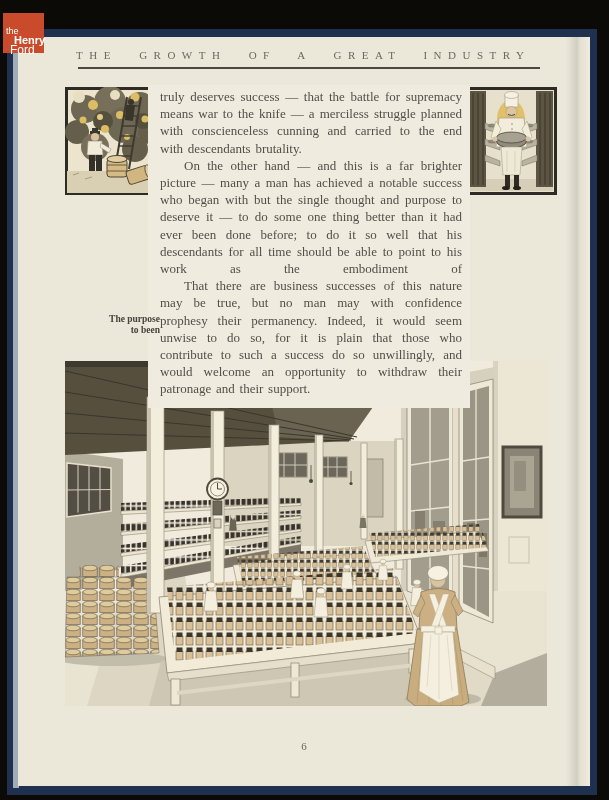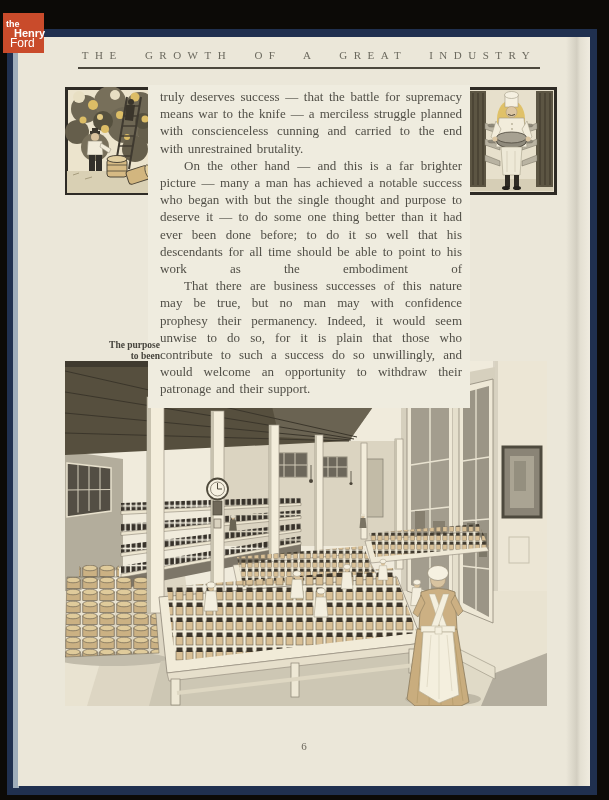--- a/index.html
+++ b/index.html
@@ -11,45 +11,45 @@
   .scan { position:absolute; inset:0; }
   .book-cover { position:absolute; left:7px; top:29px; width:590px; height:766px; background:#20304f; }
   .edge-strip { position:absolute; left:13px; top:34px; width:6px; height:754px; background:#9fadba; }
   .page { position:absolute; left:18px; top:37px; width:572px; height:749px; background:#ebe7d9; }
   .page-fold { position:absolute; left:548px; top:0; width:24px; height:100%;
     background:linear-gradient(90deg, rgba(60,55,45,0) 0%, rgba(60,55,45,0.14) 45%, rgba(60,55,45,0.04) 60%, rgba(244,240,230,0.5) 100%); }
   .logo {
     position:absolute; left:3px; top:13px; width:41px; height:40px; background:#c94b2b;
     color:#ffffff; font-family:"Liberation Sans",sans-serif; z-index:30;
   }
-  .logo .the   { font-size:9px;  line-height:8px;  font-weight:700; margin:7px 0 0 3px; }
+  .logo .the   { font-size:9px;  line-height:8px;  font-weight:400; margin:14px 0 0 3px; }
   .logo .henry { font-size:11px; line-height:10px; font-weight:700; margin-left:11px; }
   .logo .ford  { font-size:12px; line-height:11px; font-weight:400; margin-left:7px; }
   .header-title {
-    position:absolute; left:58px; top:12px; width:466px; text-align:center;
+    position:absolute; left:58px; top:12px; width:466px; text-align:left;
     font-size:11px; letter-spacing:6.5px; word-spacing:13px; white-space:nowrap;
     color:#6b695e;
   }
   .header-rule { position:absolute; left:60px; top:30px; width:462px; height:2px; background:#4c483d; }
   .vignette { position:absolute; }
   .vig-left  { left:47px;  top:50px; width:97px; height:108px; }
   .vig-right { left:447px; top:50px; width:92px; height:108px; }
   .main-illus { position:absolute; left:47px; top:324px; width:482px; height:345px; }
   .text-col {
     position:absolute; left:130px; top:48px; width:322px; box-sizing:border-box;
     padding:3px 8px 10px 12px; background:#efecdf;
     color:#514f47; font-size:13px; line-height:17.2px; text-align:justify; z-index:10;
     word-spacing:1.5px;
   }
   .text-col p { margin:0; }
   .text-col p.indent { text-indent:24px; }
   .text-col p.runs-on { text-align-last:justify; }
   .margin-note {
     position:absolute; left:56px; top:277px; width:86px; text-align:right;
-    font-size:9.5px; font-weight:700; line-height:11px; color:#45433c; z-index:11;margin-top:26px;
+    font-size:9.5px; font-weight:700; line-height:11px; color:#45433c; z-index:11;
   }
   .caption {
     position:absolute; left:134px; top:674px; width:200px; text-align:center;
     font-size:11.5px; letter-spacing:1.5px; word-spacing:4px; color:#5a574d;
   }
   .pagenum {
     position:absolute; left:0; top:703px; width:572px; text-align:center;
     font-size:11px; color:#6b675c;
   }
 </style>
@@ -378,21 +378,21 @@
         <path d="M358,271 L388,271 L394,334 L374,342 L354,330 Z" fill="#f4efde" stroke="#b6ae97" stroke-width="0.7"></path>
         <path d="M366,274 L362,326 M374,274 L374,338 M382,274 L387,330" stroke="#cfc7ae" stroke-width="0.5" fill="none"></path>
         <rect x="370" y="266" width="7" height="7" fill="#f4efde" stroke="#b6ae97" stroke-width="0.5"></rect>
         <ellipse cx="373" cy="224" rx="6" ry="3" fill="#b49b72" opacity="0.6"></ellipse>
         <circle cx="373" cy="219" r="7.5" fill="#d9c4a0" stroke="#a5937a" stroke-width="0.6"></circle>
         <ellipse cx="373" cy="212" rx="10.5" ry="7.5" fill="#f6f1e1" stroke="#9a927e" stroke-width="0.8"></ellipse>
       </g>
     </svg>
 
     <div class="text-col">
-      <p>truly deserves success — that the battle for supremacy means war to the knife — a merciless struggle planned with conscienceless cunning and carried to the end with unrestrained brutality.</p>
+      <p>truly deserves success — that the battle for supremacy means war to the knife — a merciless struggle planned with conscienceless cunning and carried to the end with descendants brutality.</p>
       <p class="indent runs-on">On the other hand — and this is a far brighter picture — many a man has achieved a notable success who began with but the single thought and purpose to deserve it — to do some one thing better than it had ever been done before; to do it so well that his descendants for all time should be able to point to his work as the embodiment of</p>
       <p class="indent">That there are business successes of this nature may be true, but no man may with confidence prophesy their permanency.  Indeed, it would seem unwise to do so, for it is plain that those who contribute to such a success do so unwillingly, and would welcome an opportunity to withdraw their patronage and their support.</p>
     </div>
 
     <div class="margin-note">
       <div>The purpose</div>
       <div>to been</div>
     </div>
 
     <div class="pagenum">6</div>

